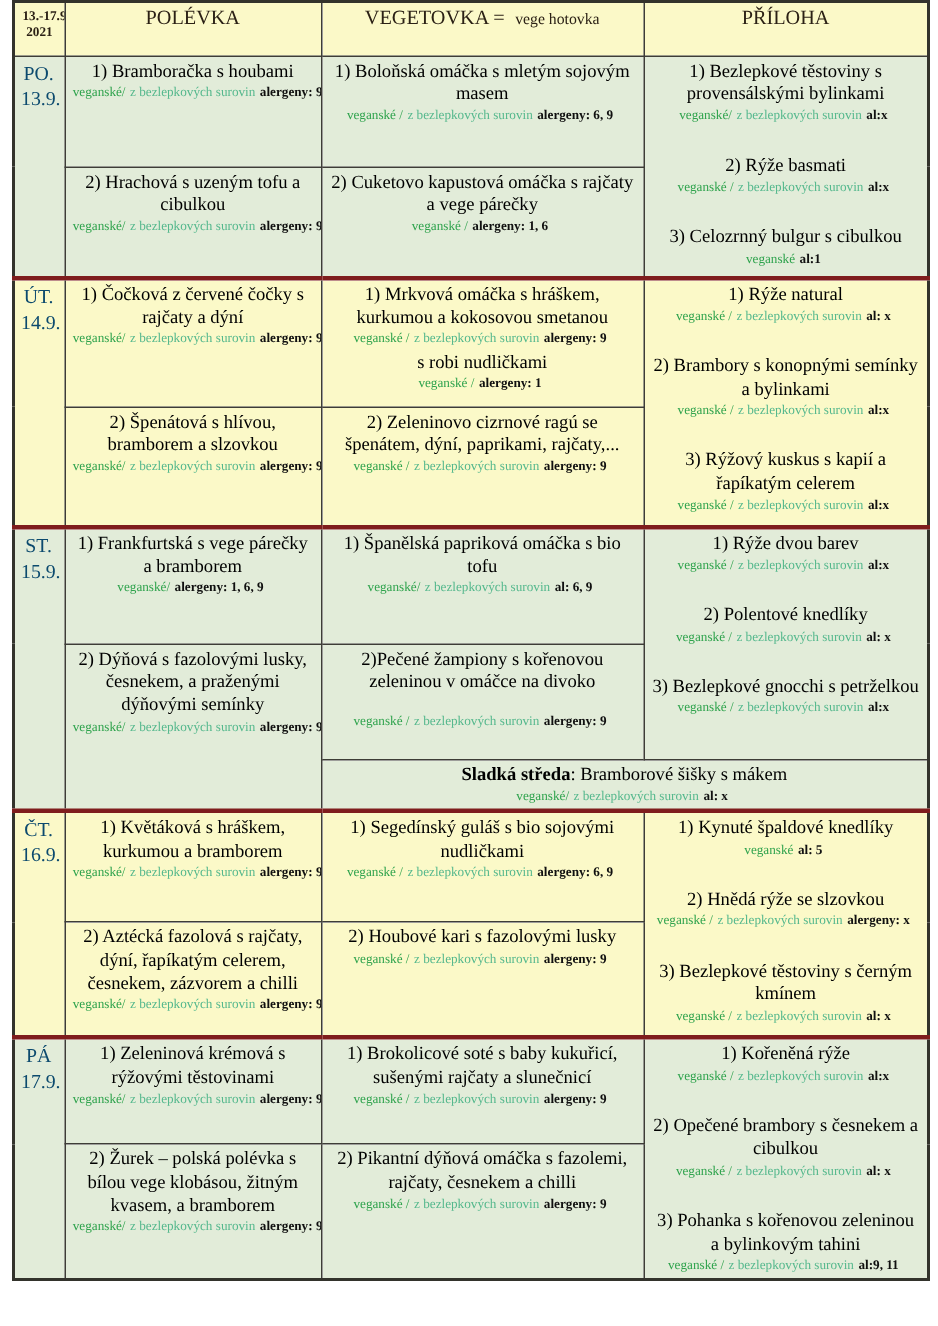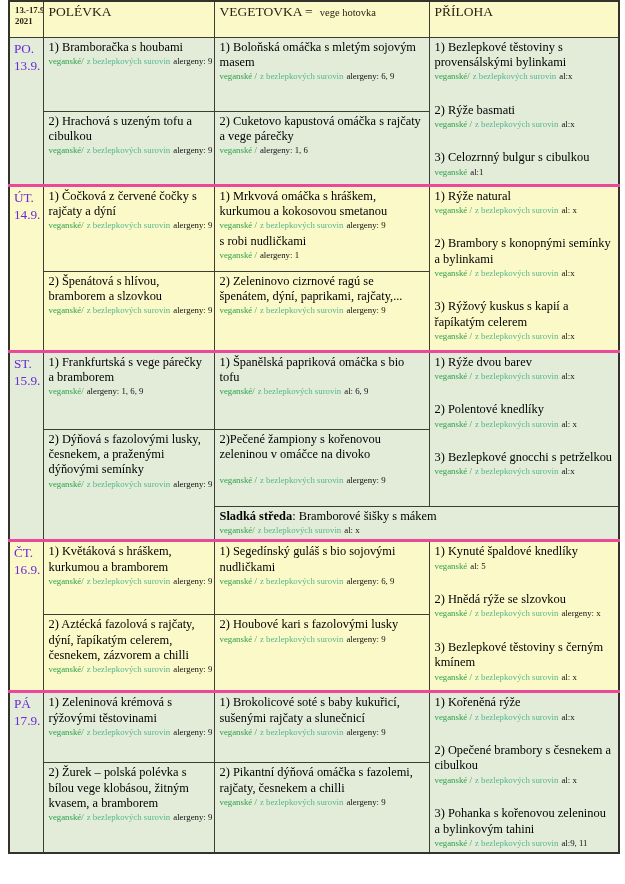--- a/index.html
+++ b/index.html
@@ -21,52 +21,52 @@
   table.menu {
     border-collapse:collapse;
     table-layout:fixed;
     margin-left:8px;
     width:610px;
     border:2px solid #33332c;
   }
   th, td {
     border:1px solid #3d3d36;
     vertical-align:top;
-    text-align:left;
+    text-align:center;
     padding:2px 5px 3px 5px;
     overflow:hidden;
   }
-  tr.day-sep > td { border-top:3px solid #ec4899; }
+  tr.day-sep > td { border-top:3px solid #7f1d1d; }
 
   .bg-yellow { background:#fbf9c8; }
   .bg-green  { background:#e2ecd9; }
 
   th { font-weight:normal; font-size:13.5px; color:#2b2115; }
   th.date-head { font-size:8.8px; font-weight:bold; line-height:1.25; padding-top:3px; }
   .vege-note { font-size:10.5px; margin-left:7px; }
 
   .r-header { height:36px; }
   .r-po1 { height:74px; } .r-po2 { height:74px; }
   .r-ut1 { height:86px; } .r-ut2 { height:80px;padding-left:46px; }
   .r-st1 { height:78px; } .r-st2 { height:77px; } .r-st3 { height:33px; }
   .r-ct1 { height:74px; } .r-ct2 { height:77px; }
   .r-pa1 { height:64px; } .r-pa2 { height:82px; }
 
-  .day-cell { font-size:13.2px; line-height:1.3; color:#6d28d9; padding-left:4px; }
+  .day-cell { font-size:13.2px; line-height:1.3; color:#0c4a6e; padding-left:4px; }
 
   .dish + .dish { margin-top:20px; }
   .dish.sub { margin-top:2px; }
   .dish-name { font-size:12.4px; line-height:1.24; color:#000000; }
   .dish-name .b { font-weight:bold;margin-top:16px; }
   .tags { font-size:8.8px; line-height:1.3; margin-top:1px; white-space:nowrap; }
   .tags span { margin-right:3px; }
   .tags span:empty { display:none; }
   .veg { color:#2fa34d; }
   .gf  { color:#55b88d; }
-  .al  { color:#101010; font-weight:normal; }
+  .al  { color:#101010; font-weight:bold; }
   .tags-gap { margin-top:13px; }
 </style>
 </head>
 <body>
 
 <div class="page">
 
   <table class="menu">
     <colgroup>
       <col style="width:34px">

